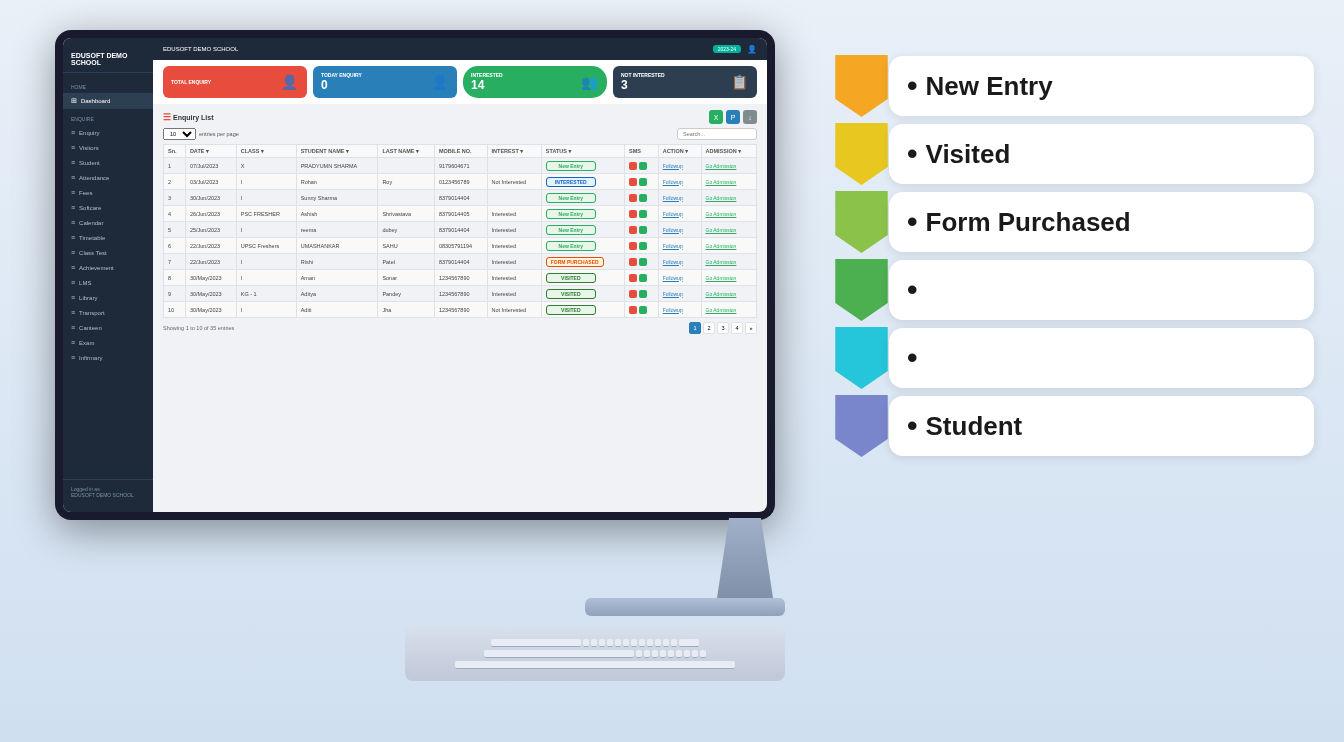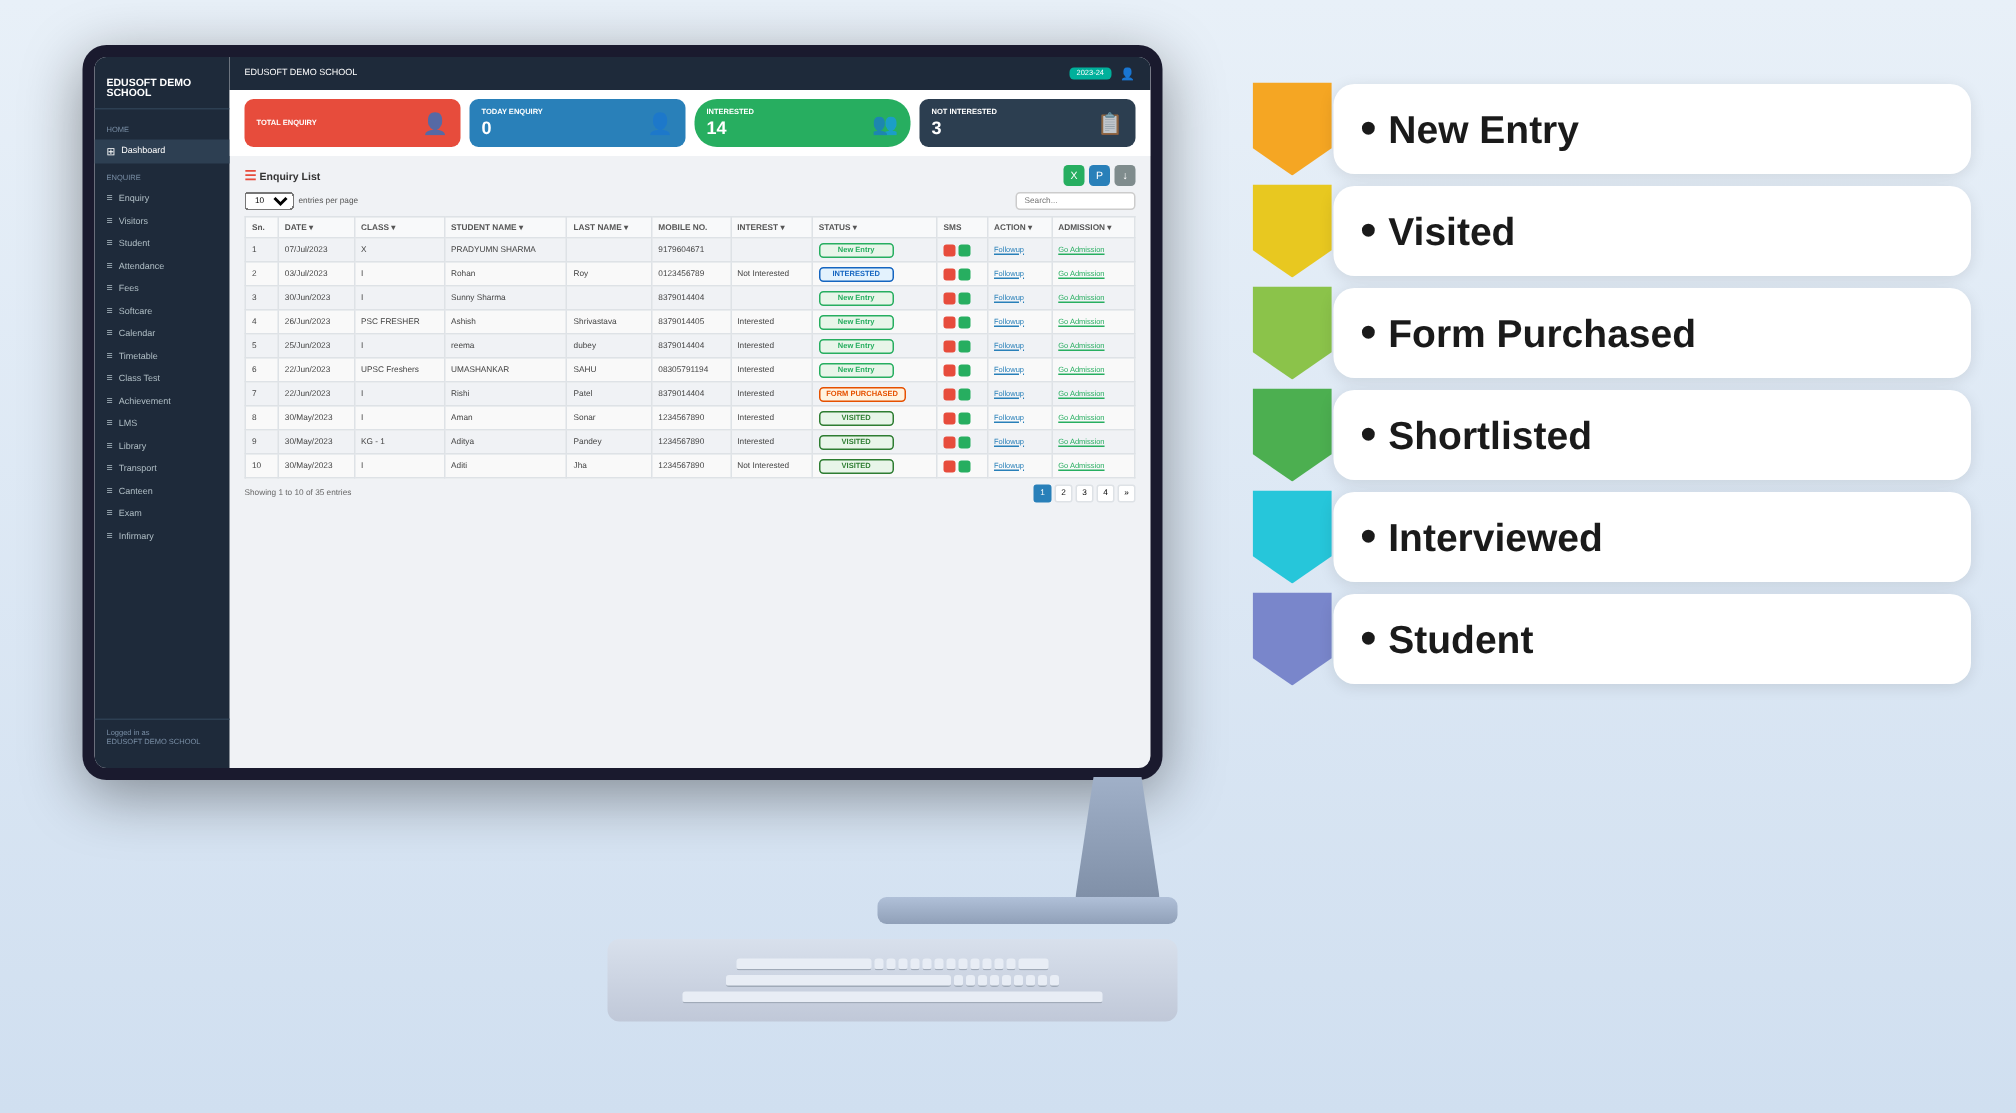--- a/index.html
+++ b/index.html
@@ -883,33 +883,31 @@
     </div>
 
     <div class="step-row">
       <div class="step-arrow-container">
         <svg class="arrow-svg" viewBox="0 0 55 65">
           <polygon points="0,0 55,0 55,46 27.5,65 0,46" fill="#4caf50"></polygon>
         </svg>
       </div>
       <div class="step-label-card">
         <span class="step-bullet">•</span>
-        <span>Shortlisted</span>
       </div>
     </div>
 
     <div class="step-row">
       <div class="step-arrow-container">
         <svg class="arrow-svg" viewBox="0 0 55 65">
           <polygon points="0,0 55,0 55,46 27.5,65 0,46" fill="#26c6da"></polygon>
         </svg>
       </div>
       <div class="step-label-card">
         <span class="step-bullet">•</span>
-        <span>Interviewed</span>
       </div>
     </div>
 
     <div class="step-row">
       <div class="step-arrow-container">
         <svg class="arrow-svg" viewBox="0 0 55 65">
           <polygon points="0,0 55,0 55,46 27.5,65 0,46" fill="#7986cb"></polygon>
         </svg>
       </div>
       <div class="step-label-card">

